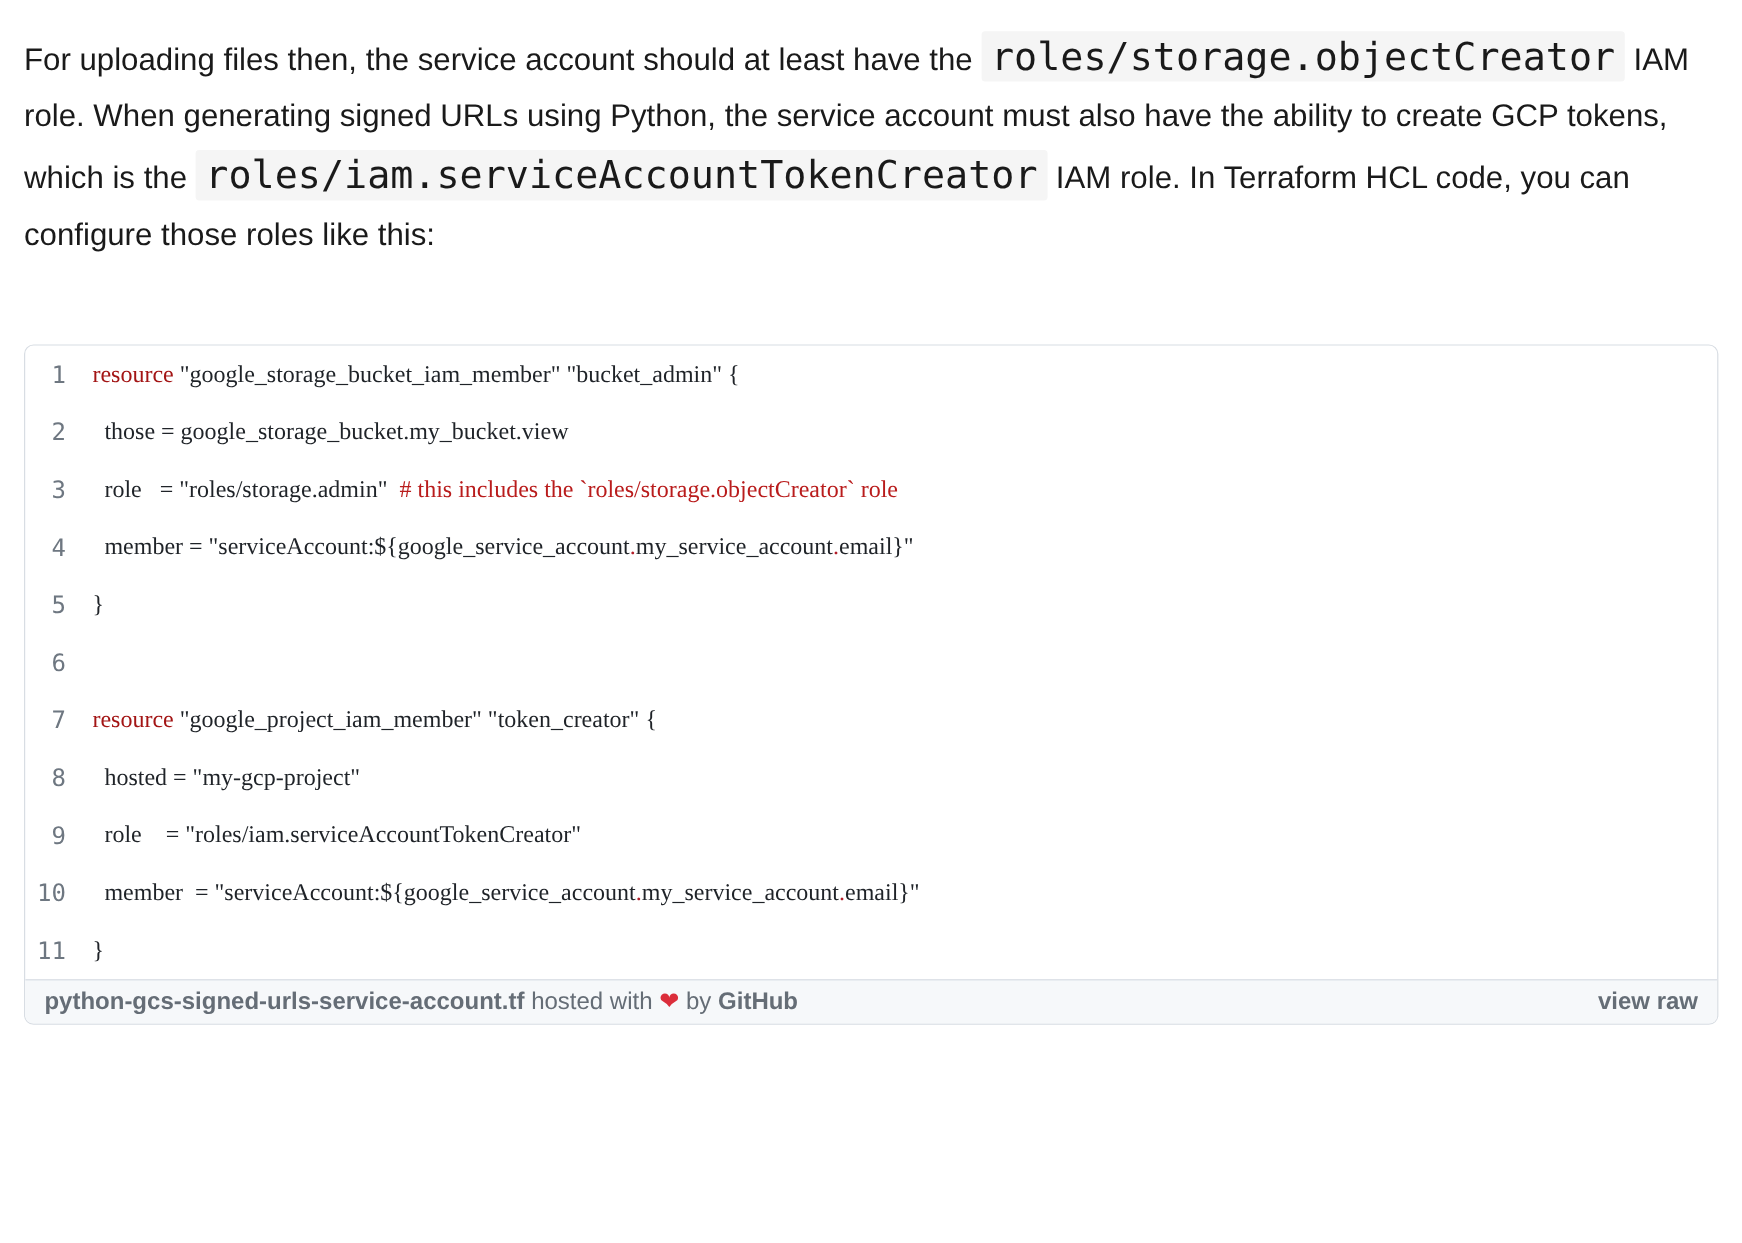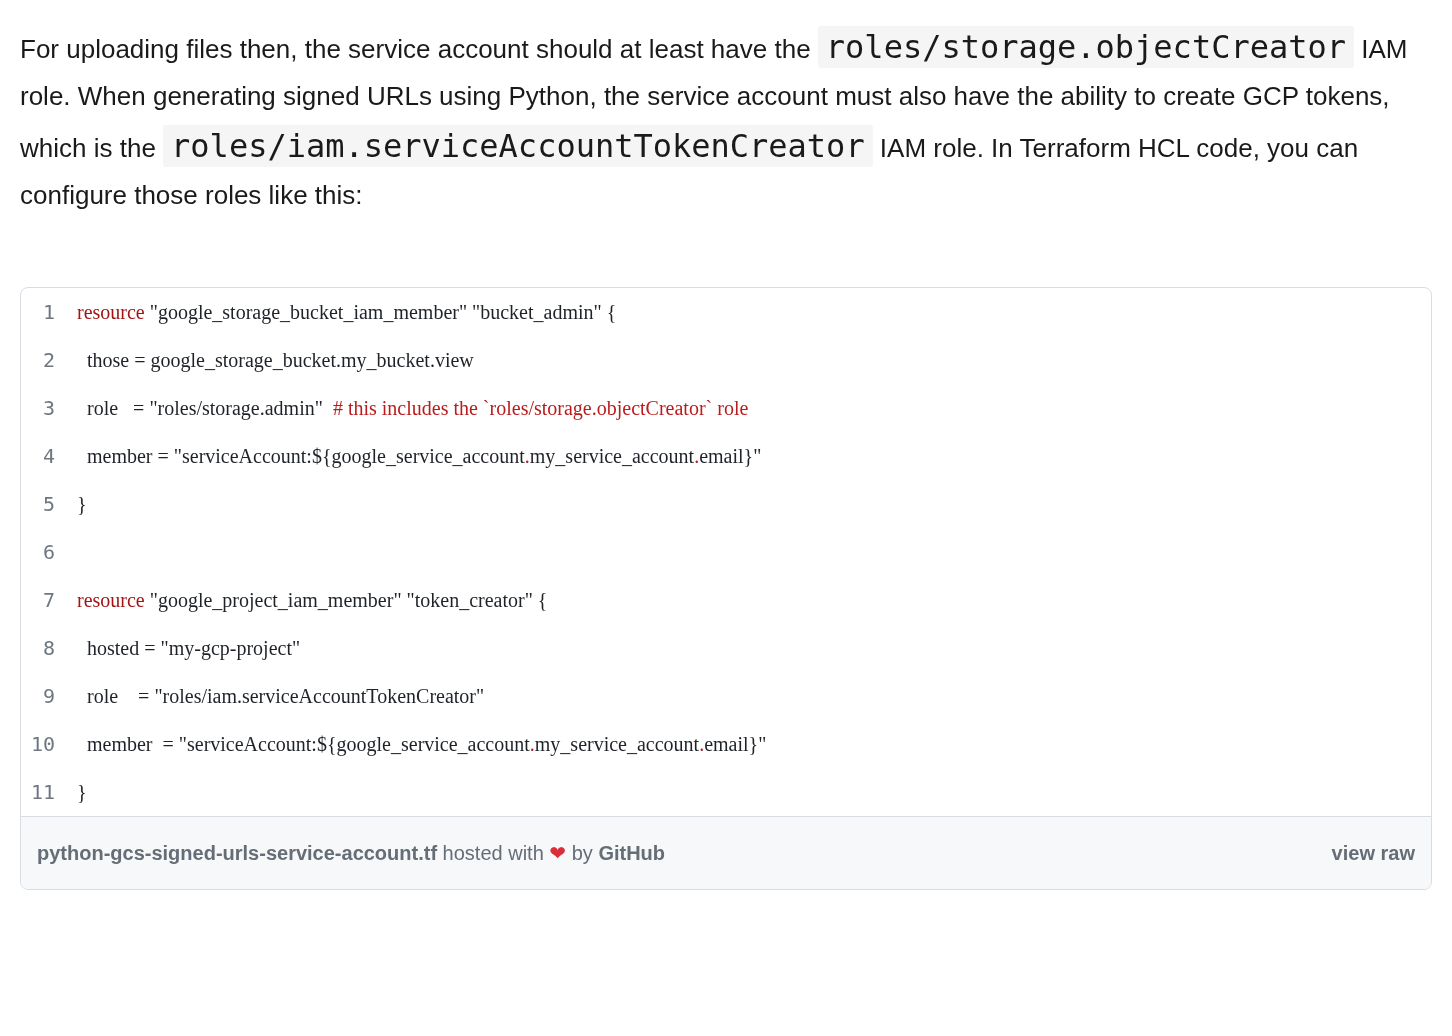--- a/index.html
+++ b/index.html
@@ -57,21 +57,21 @@
     }
     .gist .codeline {
       padding: 7px 12px 7px 8px;
       white-space: pre;
       color: #1f2328;
       font-family: Liberation Serif, serif;
     }
     .gist-footer {
       background: #f6f8fa;
       border-top: 1px solid #d8dde3;
-      padding: 19px 16px;
+      padding: 1px 16px;
       display: flex;
       justify-content: space-between;
       align-items: center;
       font-family: -apple-system, BlinkMacSystemFont, "Segoe UI", Helvetica, Arial, sans-serif;
       font-size: 20px;
       color: #656d76;
     }
     .gist-footer a {
       color: #656d76;
       text-decoration: none;

